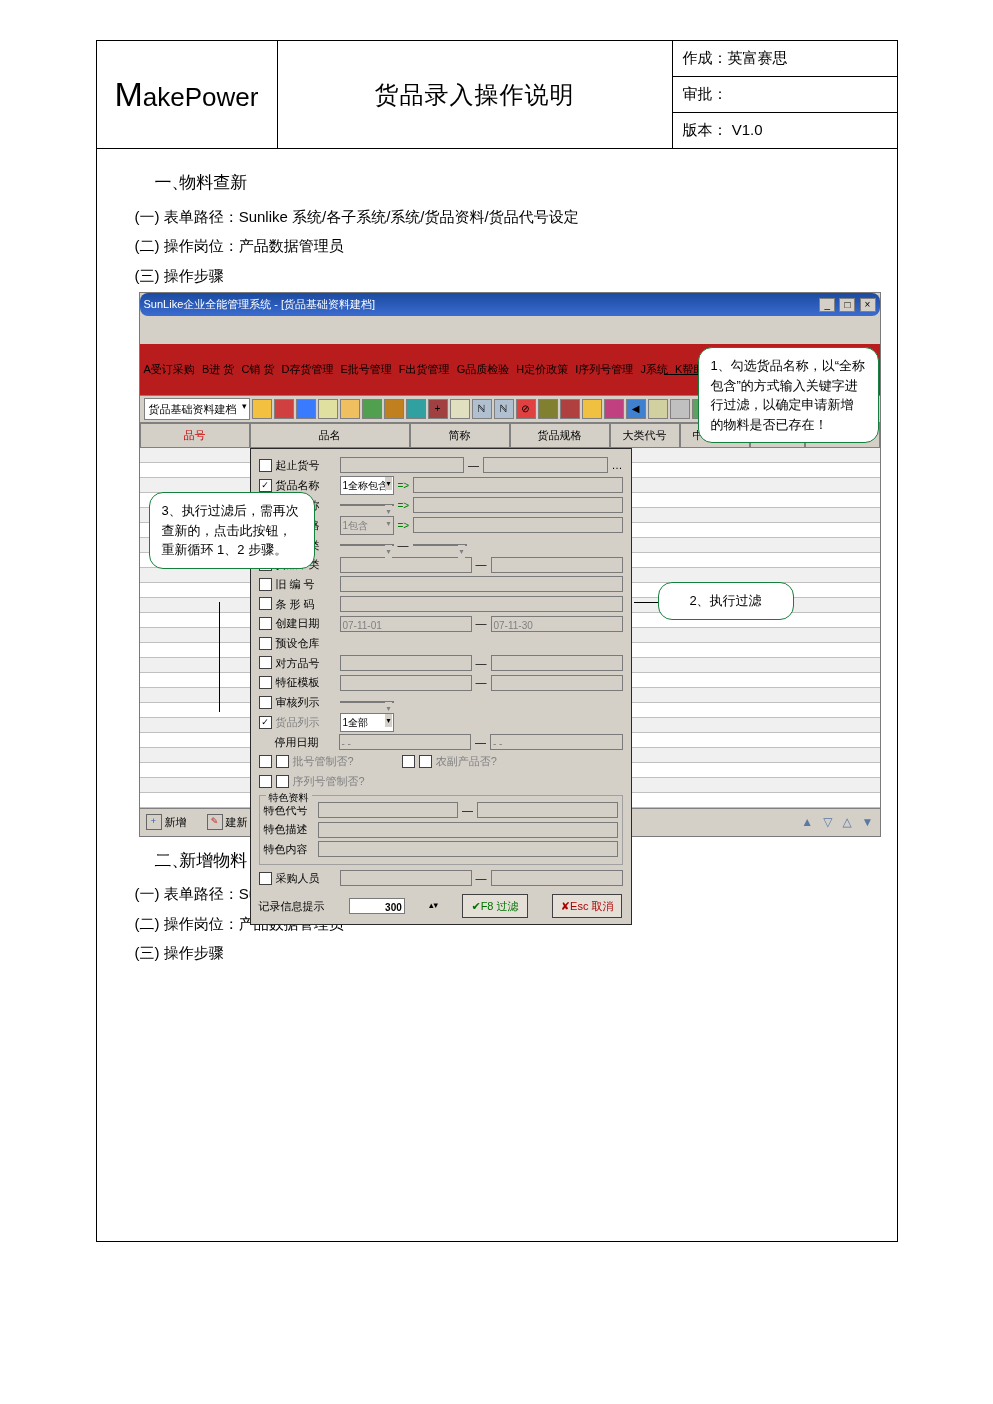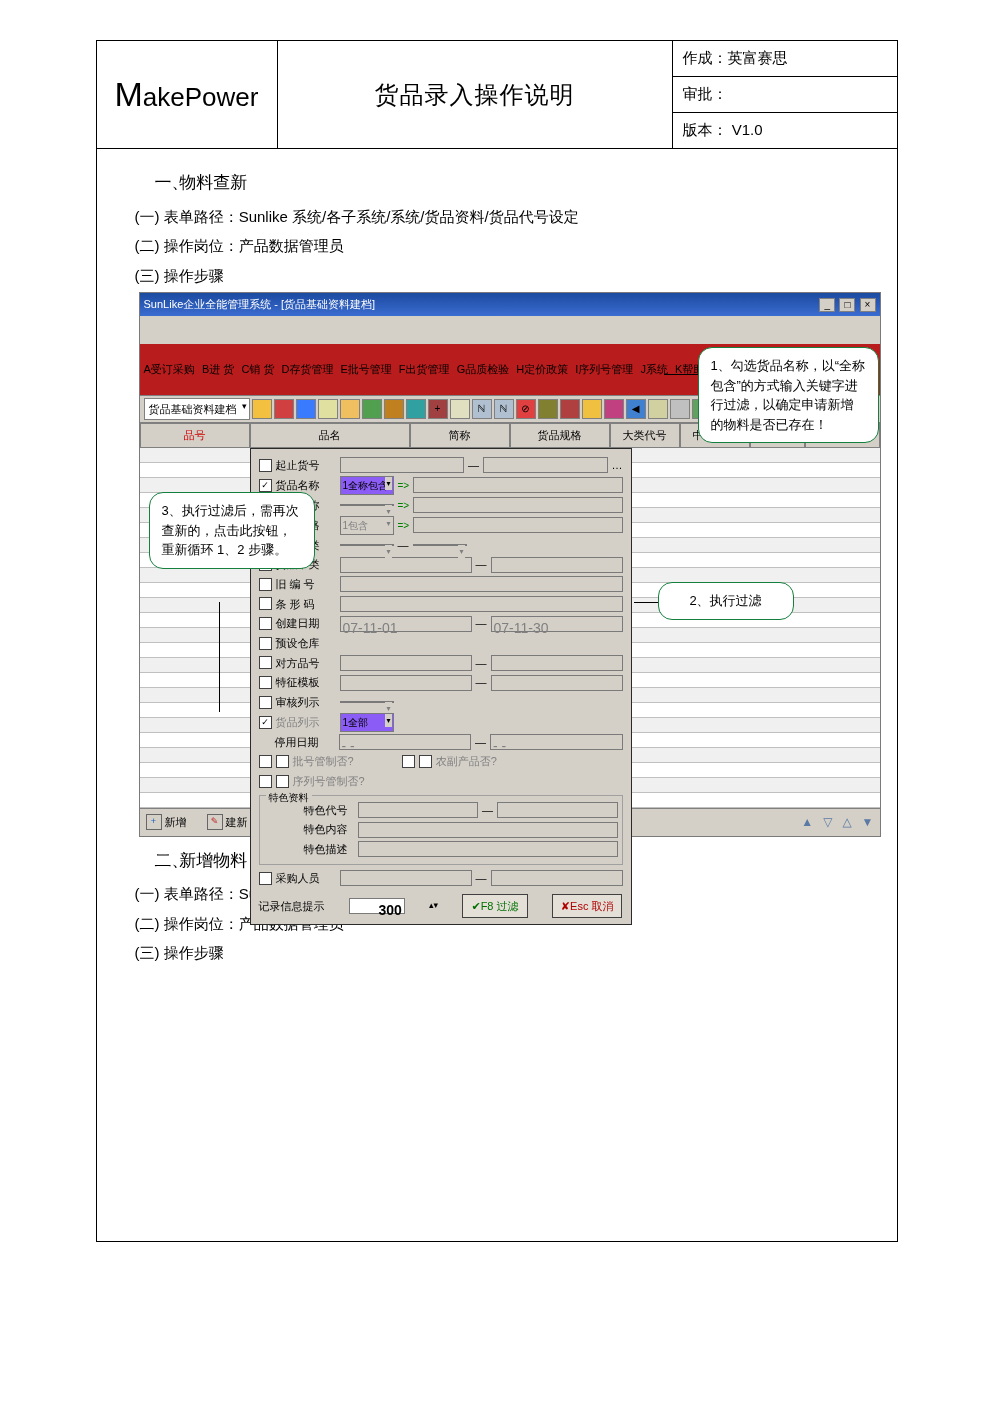--- a/index.html
+++ b/index.html
@@ -73,20 +73,21 @@
     border: 1px solid #7a7a7a;
   }
   .titlebar {
     background: linear-gradient(#1b4aa0, #3b6cd0);
     color: #fff;
     padding: 2px 4px;
     display: flex;
     justify-content: space-between;
     align-items: center;
     font-size: 11px;
+    border-radius: 8px;
   }
   .winbtns span {
     display: inline-block;
     width: 14px;
     height: 12px;
     background: #d4d0c8;
     border: 1px solid #808080;
     margin-left: 1px;
     font-size: 10px;
     line-height: 11px;
@@ -188,21 +189,21 @@
     display: inline-block;
     font-size: 9px;
     line-height: 10px;
     text-align: center;
     flex-shrink: 0;
   }
   .chk.on::after { content: "✓"; }
   .lbl { width: 60px; flex-shrink: 0; }
   .sel {
     border: 1px solid #7a7a7a;
-    background: #8b5cf6;
+    background: #ffffff;
     font-size: 10px;
     padding: 0 2px;
     width: 48px;
     position: relative;
   }
   .sel::after {
     content: "▾";
     position: absolute;
     right: 1px;
     top: 0;
@@ -211,39 +212,39 @@
     padding: 0 1px;
   }
   .sel.gray { background: #d4d0c8; color: #808080; }
   .arrow { font-size: 10px; color: #008000; }
   .txt {
     border: 1px solid #7a7a7a;
     background: #fff;
     flex: 1;
     min-width: 50px;
     height: 14px;
-    font-size: 14px;
+    font-size: 10px;
     padding: 0 2px;
   }
   .txt.gray { background: #d4d0c8; color: #808080; }
   .dlg-sec {
     margin: 4px 0;
     padding: 4px 4px;
     border: 1px solid #a0a0a0;
     position: relative;
   }
   .dlg-sec-lbl {
     position: absolute;
     top: -7px;
     left: 6px;
     background: #d4d0c8;
     padding: 0 3px;
     font-size: 10px;
   }
-  .sub-lbl { width: 50px; display: inline-block; margin-left: 40px; }
+  .sub-lbl { width: 50px; display: inline-block; }
   .rec-row {
     margin-top: 6px;
     display: flex;
     align-items: center;
     gap: 6px;
     justify-content: space-between;
   }
   .rec-row .txt { flex: none; width: 40px; text-align: right; }
 
   
@@ -544,25 +545,25 @@
 
                 <div class="dlg-sec">
                   <span class="dlg-sec-lbl">特色资料</span>
                   <div class="dlg-row">
                       <span class="sub-lbl">特色代号</span>
                       <span class="txt gray"></span>
                       <span>—</span>
                       <span class="txt gray"></span>
                     </div>
                   <div class="dlg-row">
-                      <span class="sub-lbl">特色内容</span>
+                      <span class="sub-lbl">特色描述</span>
                       <span class="txt gray"></span>
                     </div>
                   <div class="dlg-row">
-                      <span class="sub-lbl">特色描述</span>
+                      <span class="sub-lbl">特色内容</span>
                       <span class="txt gray"></span>
                     </div>
                 </div>
 
                 <div class="dlg-row">
                     <span class="chk"></span>
                     <span class="lbl">采购人员</span>
                     <span class="txt gray"></span>
                     <span>—</span>
                     <span class="txt gray"></span>

